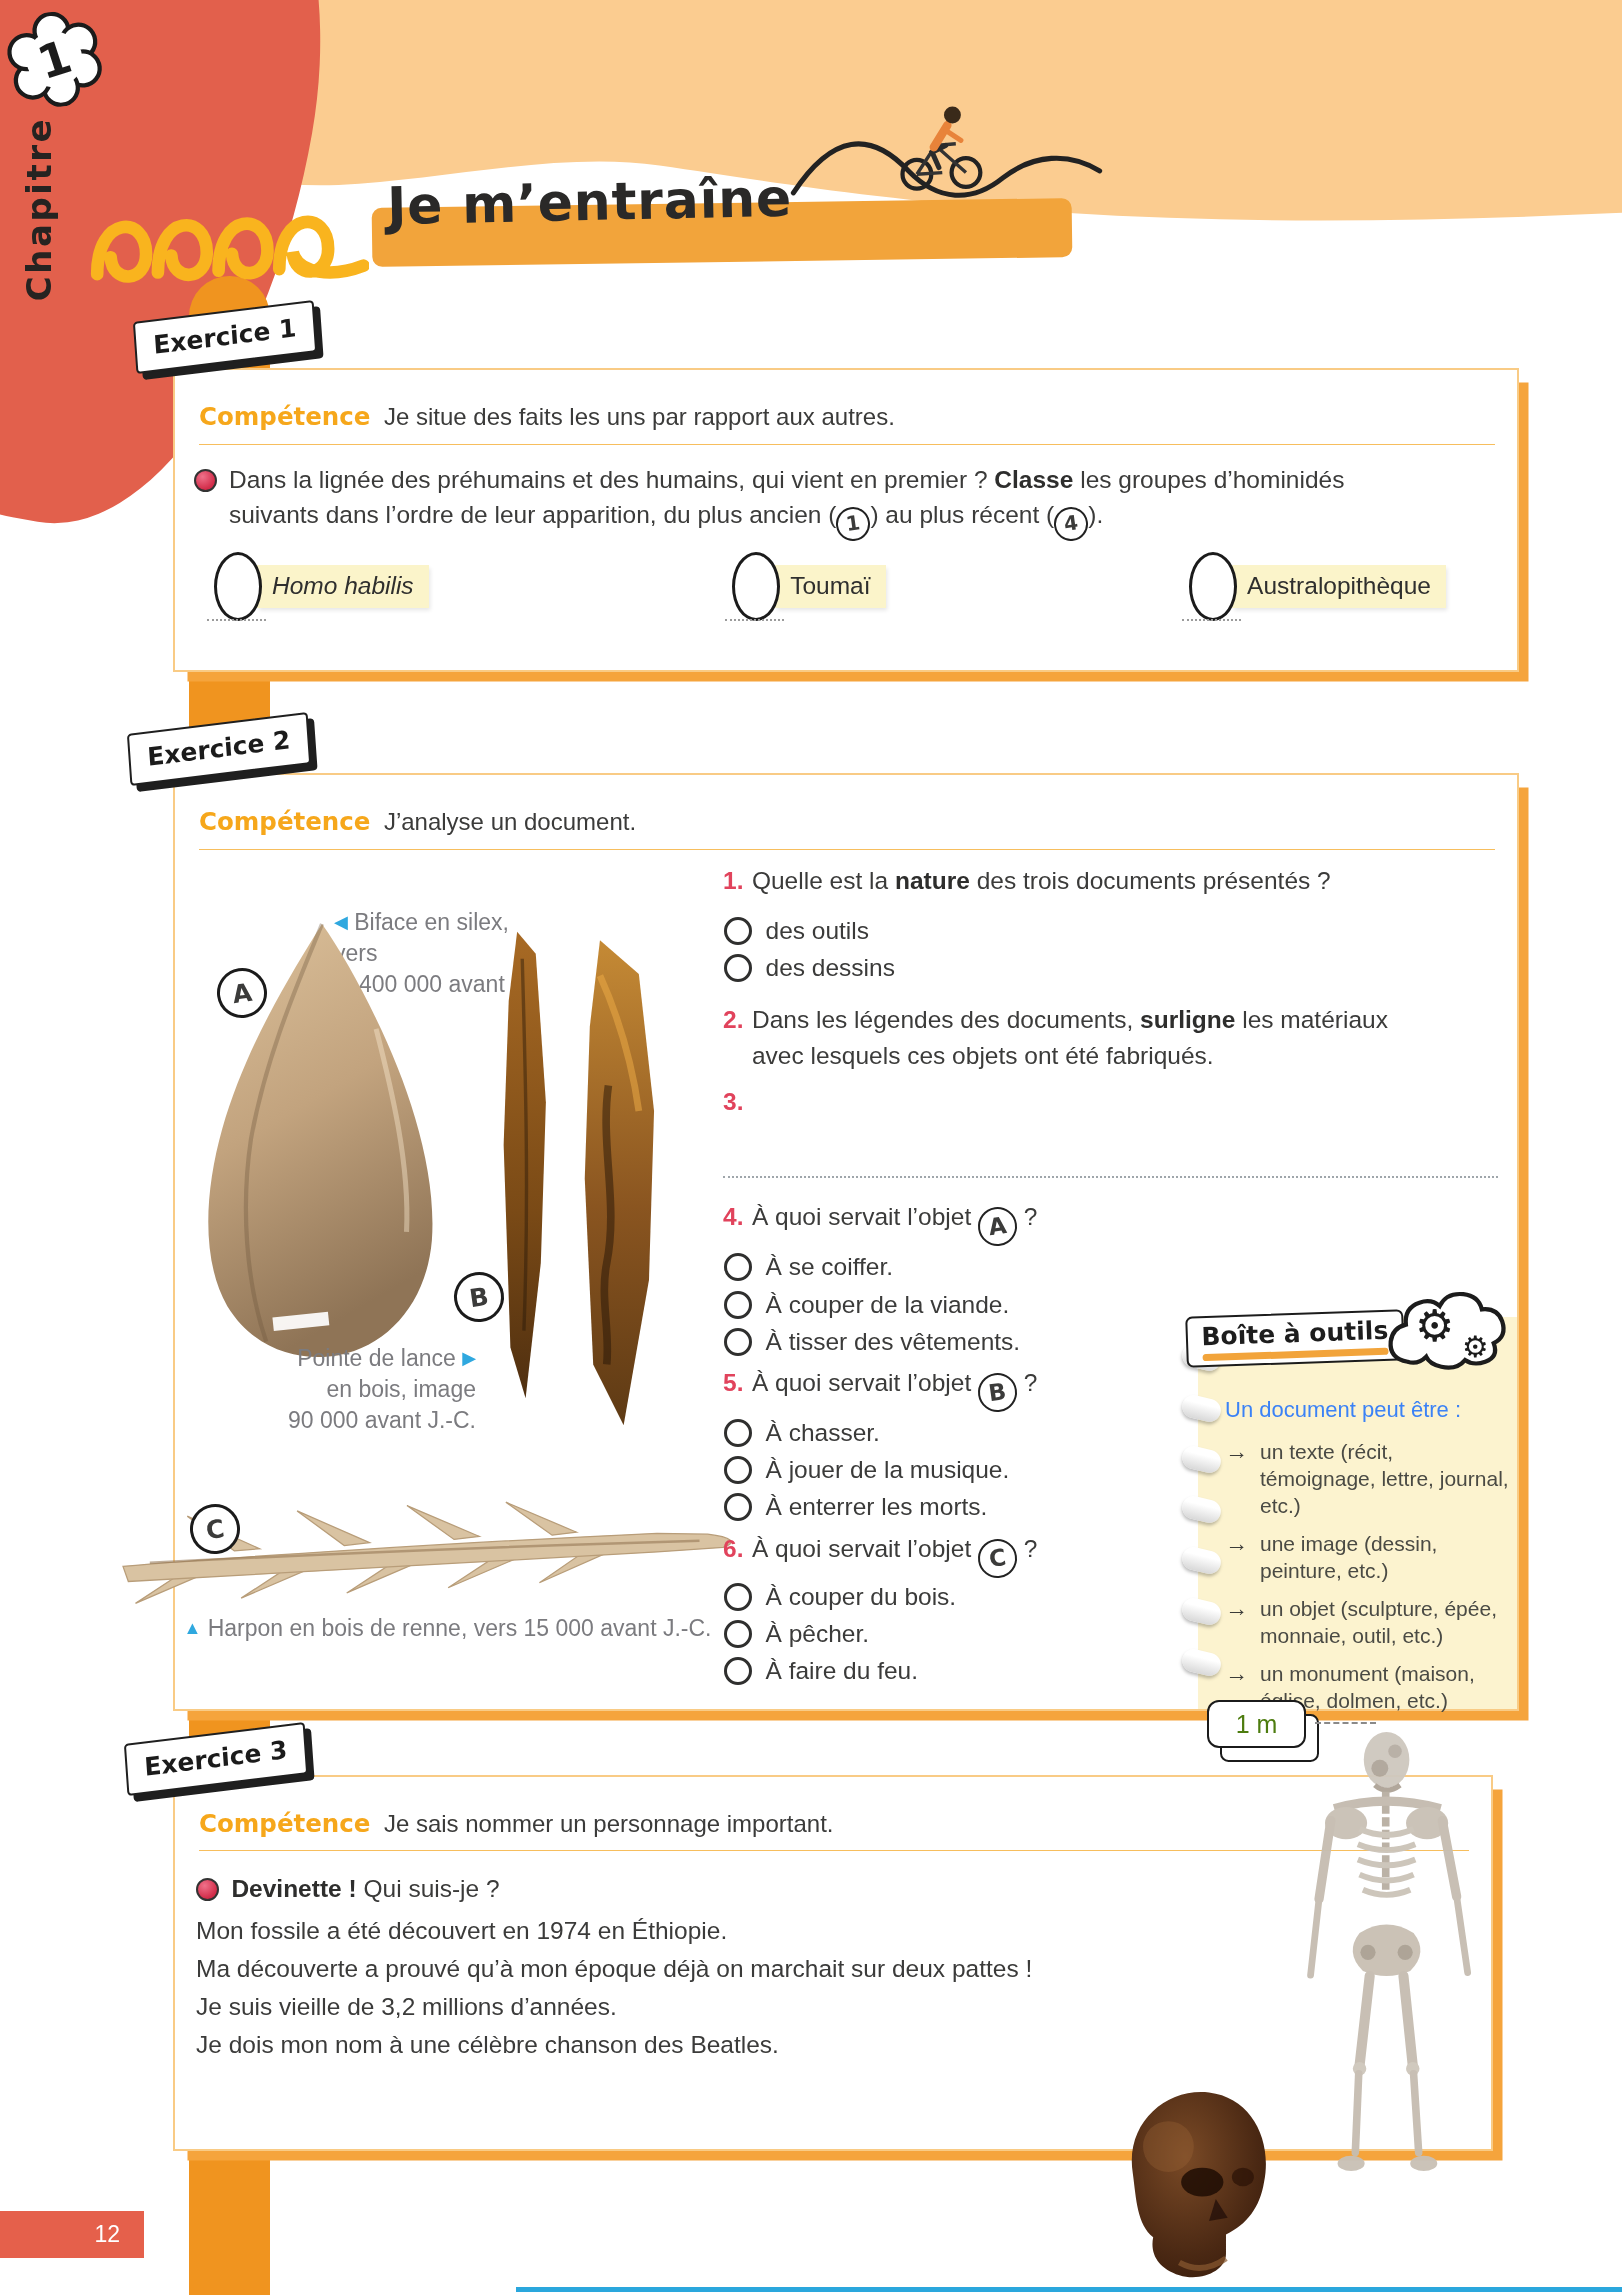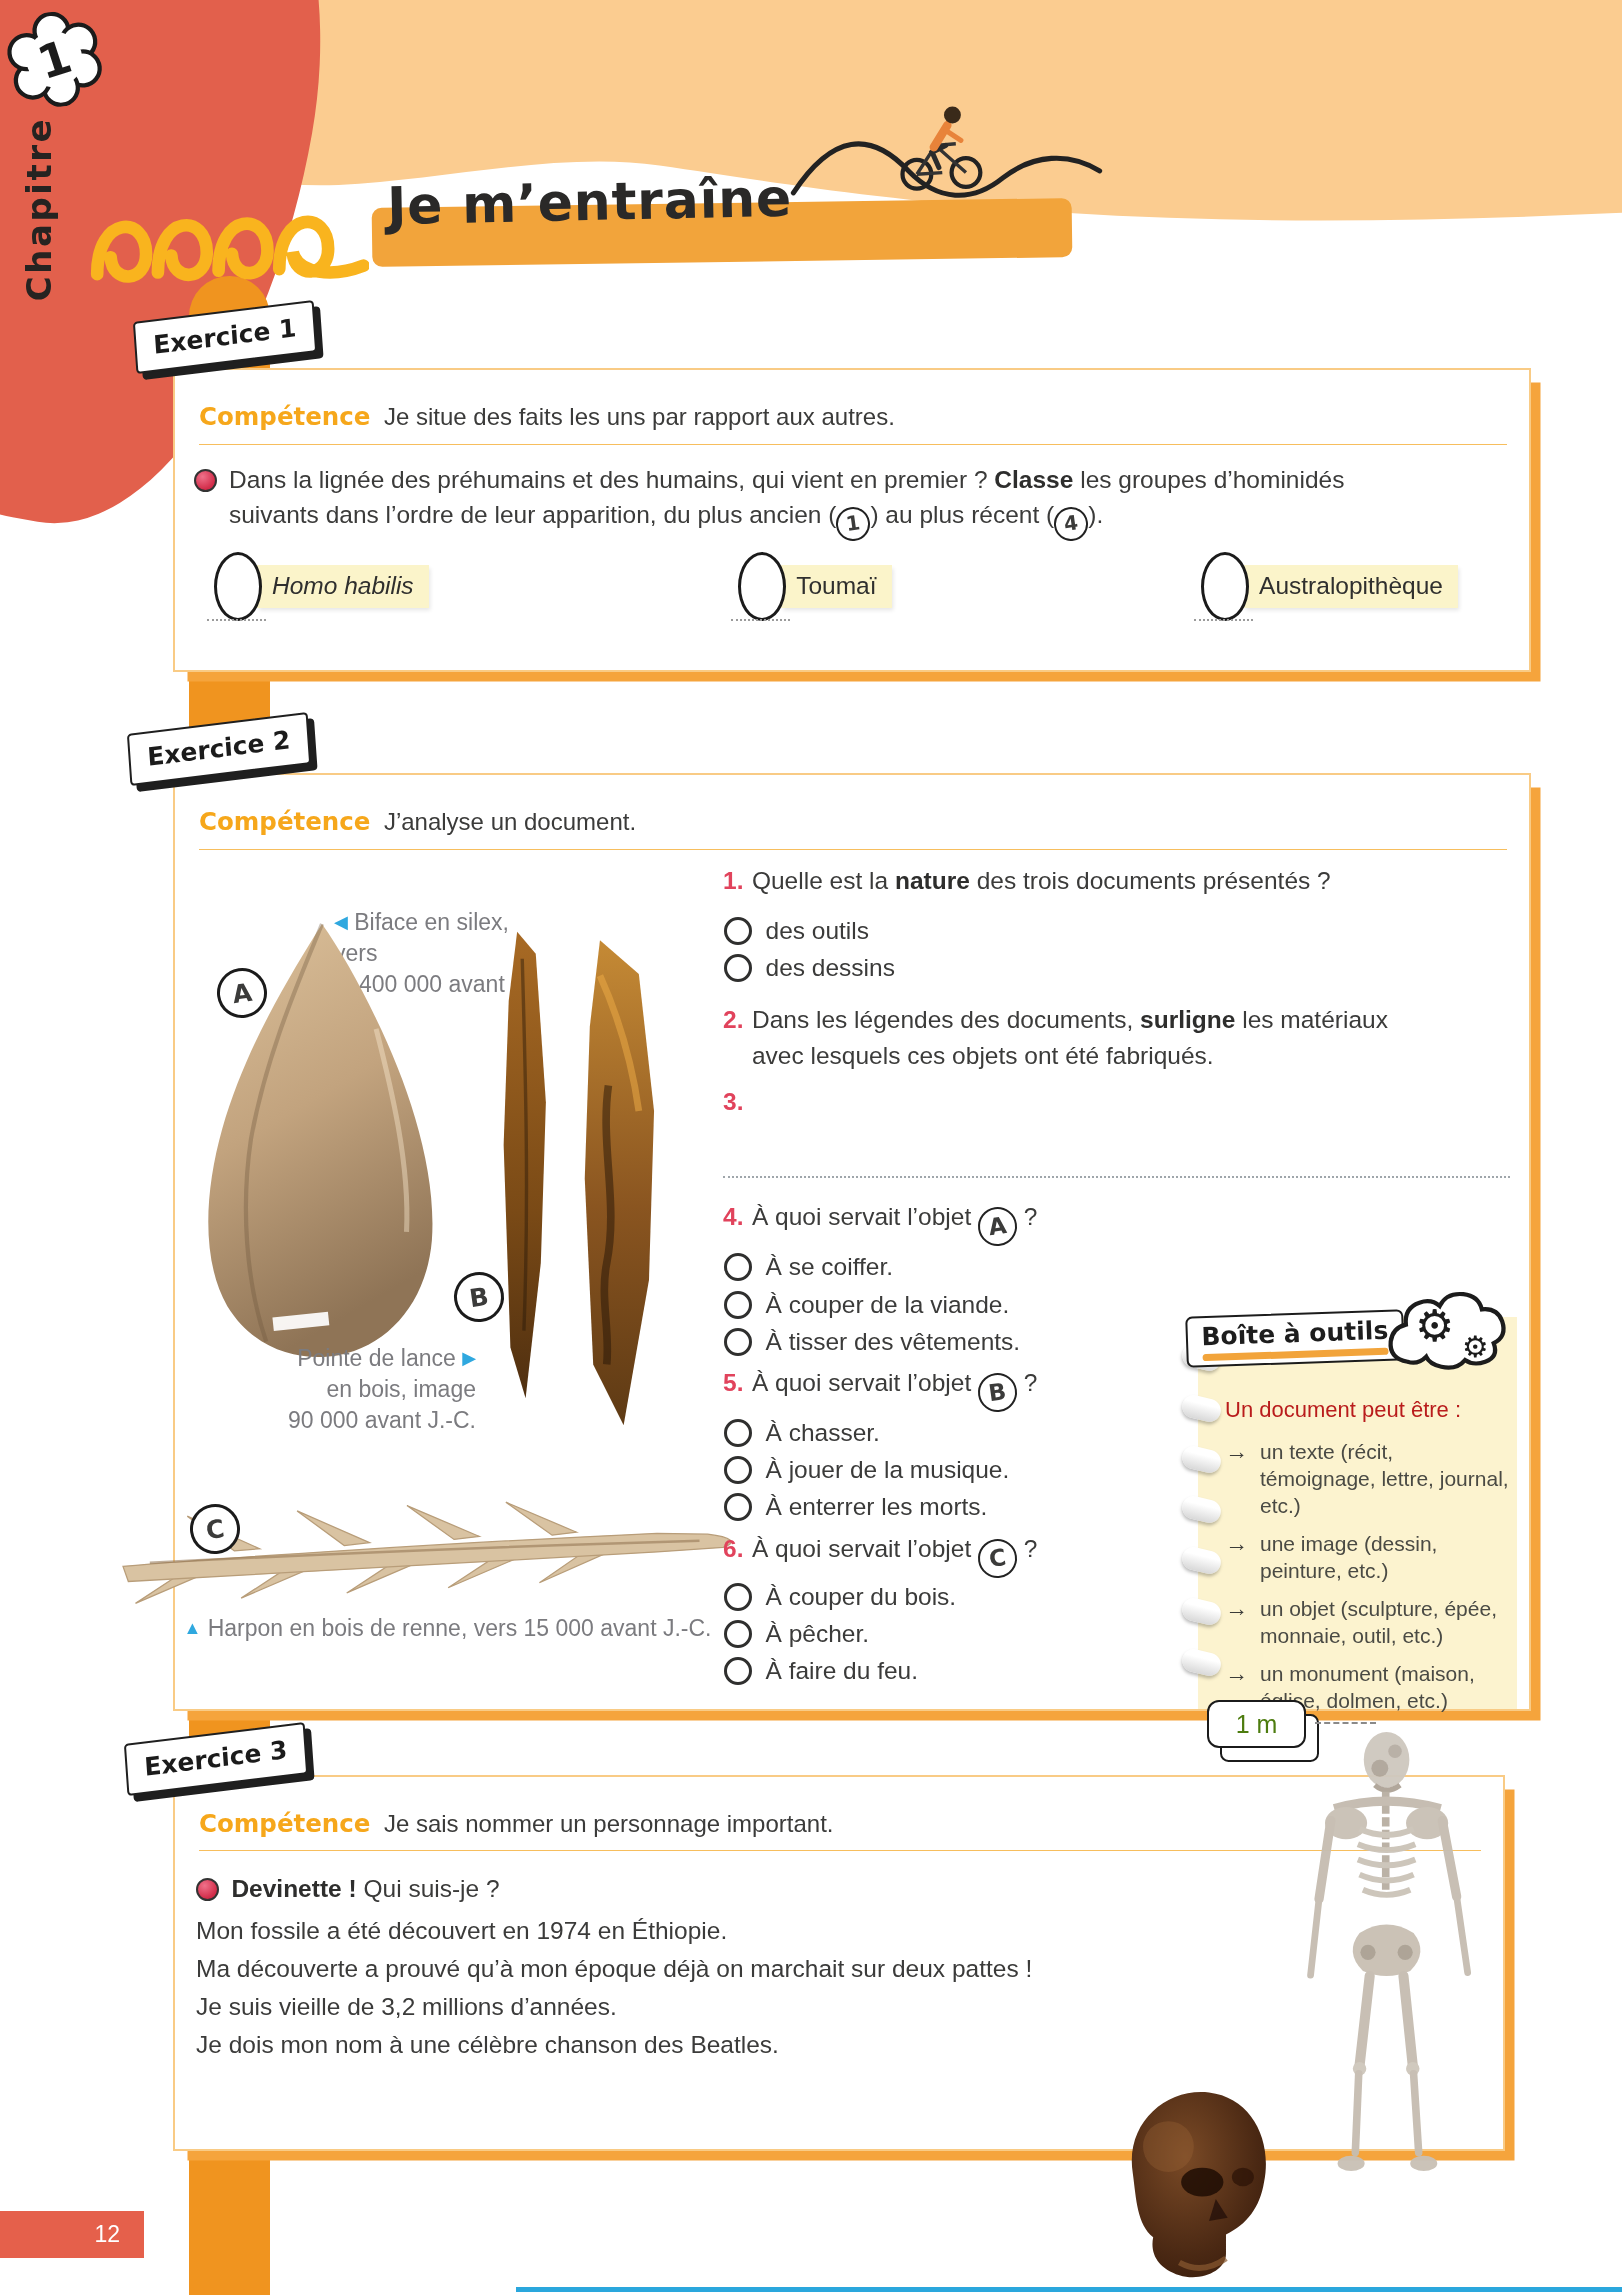--- a/index.html
+++ b/index.html
@@ -20,21 +20,21 @@
   .page-title{position:absolute;left:387px;top:172px;z-index:4;margin:0;font-size:52px;letter-spacing:0.8px;
               color:#2A2928;transform:rotate(-1.2deg);}
   .cyclist{position:absolute;left:790px;top:93px;z-index:3;}
 
   
   .ribbon{position:absolute;left:189px;top:276px;width:81px;height:2020px;background:#F0941F;
           border-radius:41px 41px 0 0;z-index:1;}
 
   
   .exbox{position:absolute;background:#fff;border:2.5px solid #F9CB85;z-index:2;
-         box-shadow:12px 12px 0 -2.5px #F5A43C;padding-left:12px;}
+         box-shadow:12px 12px 0 -2.5px #F5A43C;}
   .box1{left:173px;top:368px;width:1342px;height:300px;}
   .box2{left:173px;top:773px;width:1342px;height:934px;}
   .box3{left:173px;top:1775px;width:1316px;height:372px;}
 
   .ex-label{position:absolute;z-index:6;background:#fff;border:2.5px solid #1F1F1F;border-radius:4.2px;
             box-shadow:6px 6.8px 0 #1F1F1F;padding:8.5px 17px 10px;font-size:25px;color:#1b1b1b;
             transform:rotate(-7deg) skewX(-3deg);}
 
   .comp{position:absolute;left:24px;top:32px;font-size:24px;color:#3B3B3A;white-space:nowrap;}
   .comp .lab{color:#F6A71B;font-weight:bold;margin-right:13.5px;font-size:24.5px;}
@@ -80,21 +80,21 @@
 
   
   .tbx-bg{position:absolute;left:1023px;top:542px;width:319px;height:392px;background:#FCF3CF;z-index:1;}
   .ringy{position:absolute;width:39px;height:23px;border-radius:12px;z-index:2;
          background:linear-gradient(180deg,#ffffff 30%,#d8d8d8);box-shadow:0 2.5px 3.4px rgba(0,0,0,.25);
          transform:rotate(14deg);}
   .tbx-label{position:absolute;left:1011px;top:538px;z-index:5;background:#fff;border:2.5px solid #1c1c1c;
              border-radius:6.8px;padding:4.2px 13.5px 3.4px;font-size:25px;color:#1d1d1d;transform:rotate(-2deg);}
   .tbx-label .swash{display:block;height:7.6px;background:#F2A43B;border-radius:4.2px;margin-top:2.5px;}
   .gears{position:absolute;left:1207px;top:504px;z-index:6;}
-  .tbx-intro{position:absolute;left:1050px;top:622px;width:284px;font-size:22px;color:#b91c1c;z-index:3;}
+  .tbx-intro{position:absolute;left:1050px;top:622px;width:284px;font-size:22px;color:#3b82f6;z-index:3;}
   .tbx-items{position:absolute;left:1050px;top:663px;width:287px;z-index:3;}
   .tbx-item{position:relative;padding-left:35px;font-size:21px;line-height:27px;color:#4A4A44;margin-bottom:11px;}
   .tbx-item .arr{position:absolute;left:0;top:0;font-weight:bold;color:#3B3B38;font-size:23px;}
 
   
   .riddle{position:absolute;left:21px;top:142px;font-size:24.5px;line-height:1.0;color:#3B3B3A;}
   .riddle div{margin-bottom:13.5px;}
   .jesuis{position:absolute;left:21px;top:272px;display:flex;align-items:center;font-size:25px;}
   .js-field{position:relative;width:296px;height:64px;background:#FBF4CA;margin:0 8.5px 0 15px;
             box-shadow:1.7px 2.5px 5px rgba(0,0,0,.12);}

